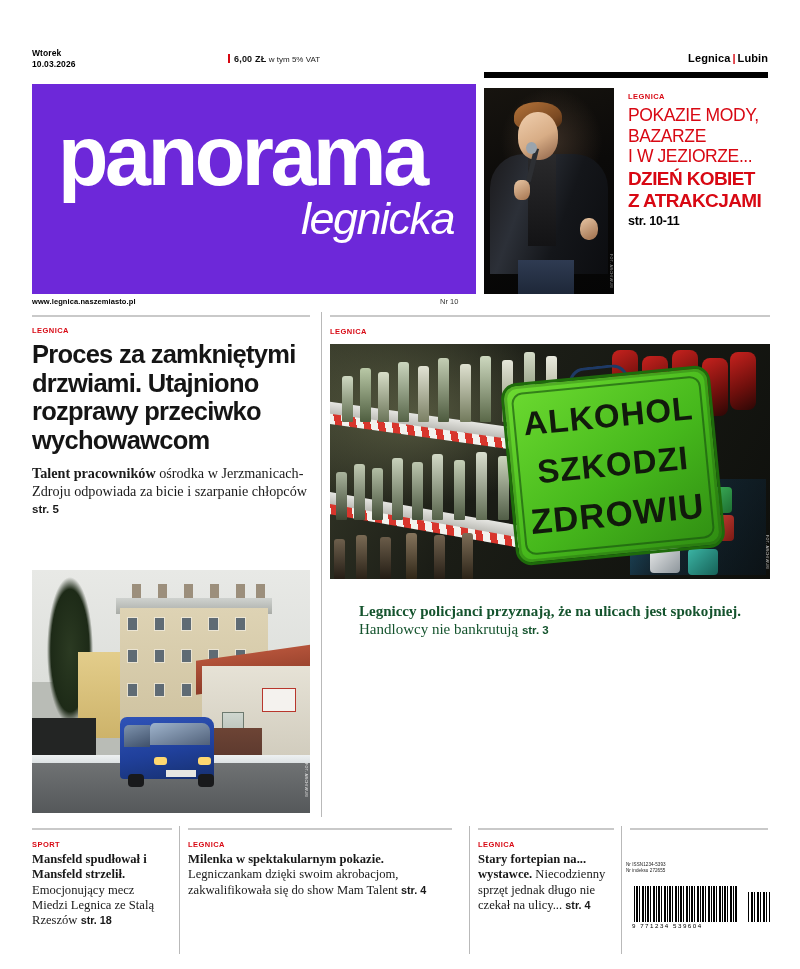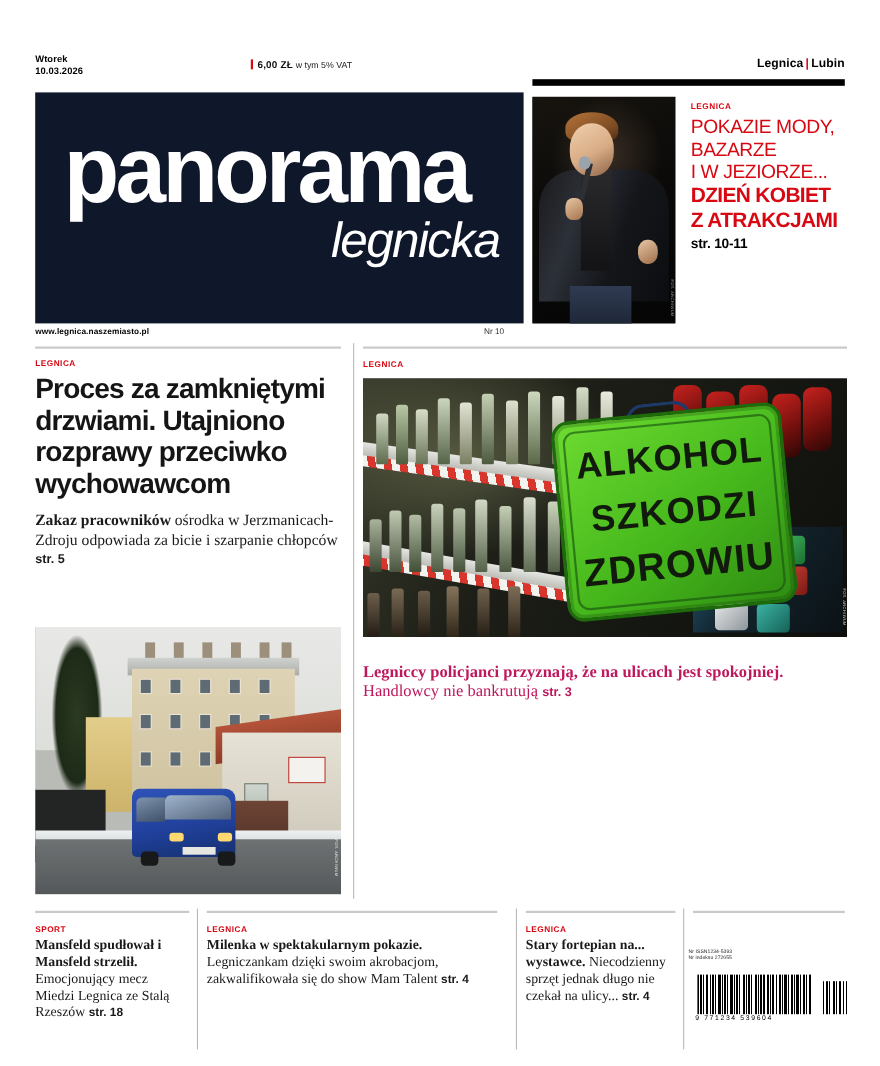--- a/index.html
+++ b/index.html
@@ -47,21 +47,21 @@
     font-size: 11px; font-weight: bold; color: #000;
     letter-spacing: .1px;
   }
   .topbar .editions .sep { color: #d60812; font-weight: bold; margin: 0 2px; }
 
   
   .masthead {
     position: absolute;
     left: 32px; top: 84px;
     width: 444px; height: 210px;
-    background: #0f172a;
+    background: #6d28d9;
   }
   .masthead .logo-main {
     position: absolute;
     left: 26px; top: 28px;
     font-size: 86px;
     line-height: 86px;
     font-weight: bold;
     color: #ffffff;
     letter-spacing: -3.5px;
     font-family: "Liberation Sans", sans-serif;
@@ -455,21 +455,22 @@
     font-weight: bold;
     color: #141414;
     letter-spacing: -1.25px;
     font-family: "Liberation Sans", sans-serif;
   }
   .lead-center .deck {
     margin-top: 10px;
     font-family: "Liberation Serif", serif;
     font-size: 15px;
     line-height: 18px;
-    color: #be185d;
+    color: #14532d;
+    margin-left: 29px;
   }
   .lead-center .deck b { font-weight: bold; }
 
   
   .brief {
     position: absolute;
     top: 840px;
   }
   .brief .kicker { margin-bottom: 3px; }
   .brief .body {
@@ -576,21 +577,21 @@
   <div class="issueno">Nr 10</div>
 
   <div class="hr-thin" style="left:32px; top:315px; width:278px;"></div>
   <div class="hr-thin" style="left:330px; top:315px; width:440px;"></div>
   <div class="vdiv" style="left:321px; top:312px; height:505px;"></div>
 
   <div class="lead-left">
     <div class="kicker">LEGNICA</div>
     <div class="headline">Proces za zamkniętymi drzwiami. Utajniono rozprawy przeciwko wychowawcom</div>
     <div class="deck">
-      <b>Zakaz pracowników</b><span> ośrodka w Jerzmanicach-Zdroju odpowiada za bicie i szarpanie chłopców </span><span class="pg">str. 5</span>
+      <b>Talent pracowników</b><span> ośrodka w Jerzmanicach-Zdroju odpowiada za bicie i szarpanie chłopców </span><span class="pg">str. 5</span>
     </div>
   </div>
 
   <div class="photo-van">
     <div class="van-sky"></div>
     <div class="van-chimneys">
       <i style="left:4px;"></i>
         <i style="left:30px;"></i>
         <i style="left:56px;"></i>
       <i style="left:82px;"></i>

